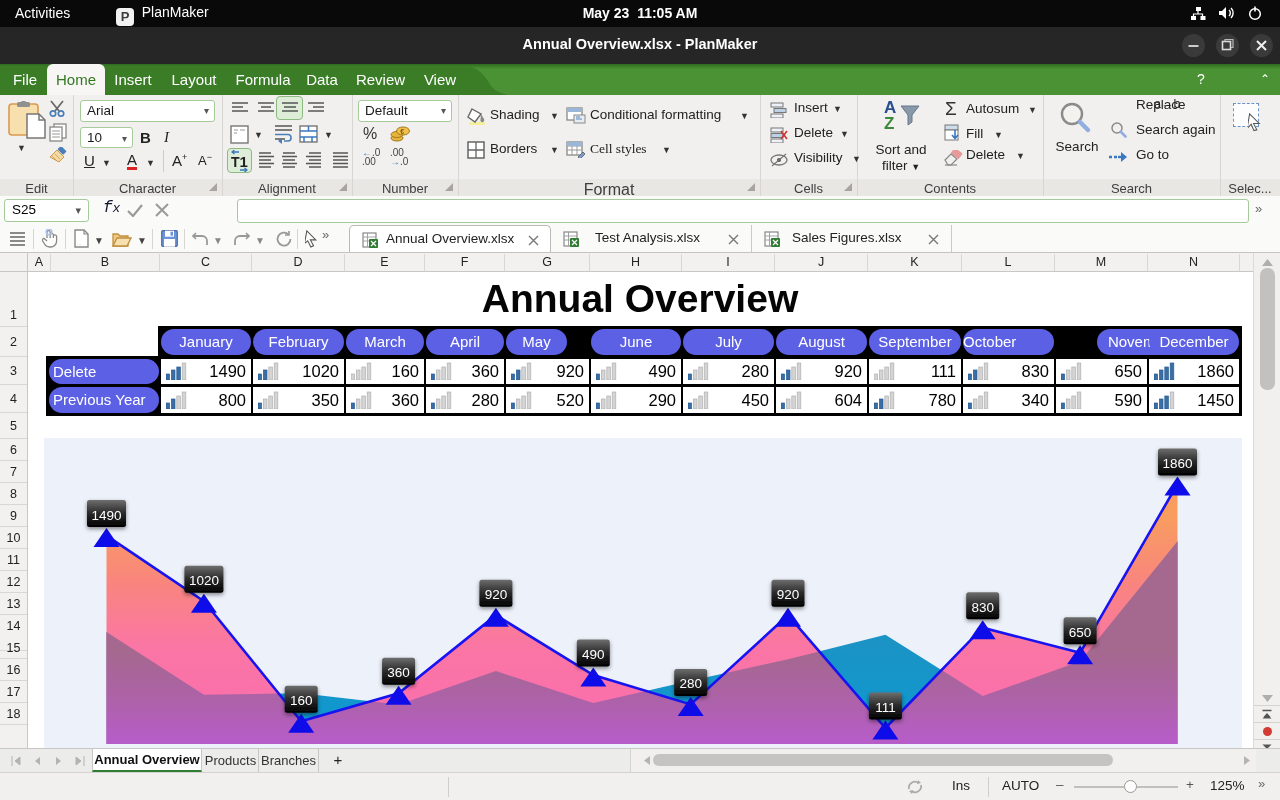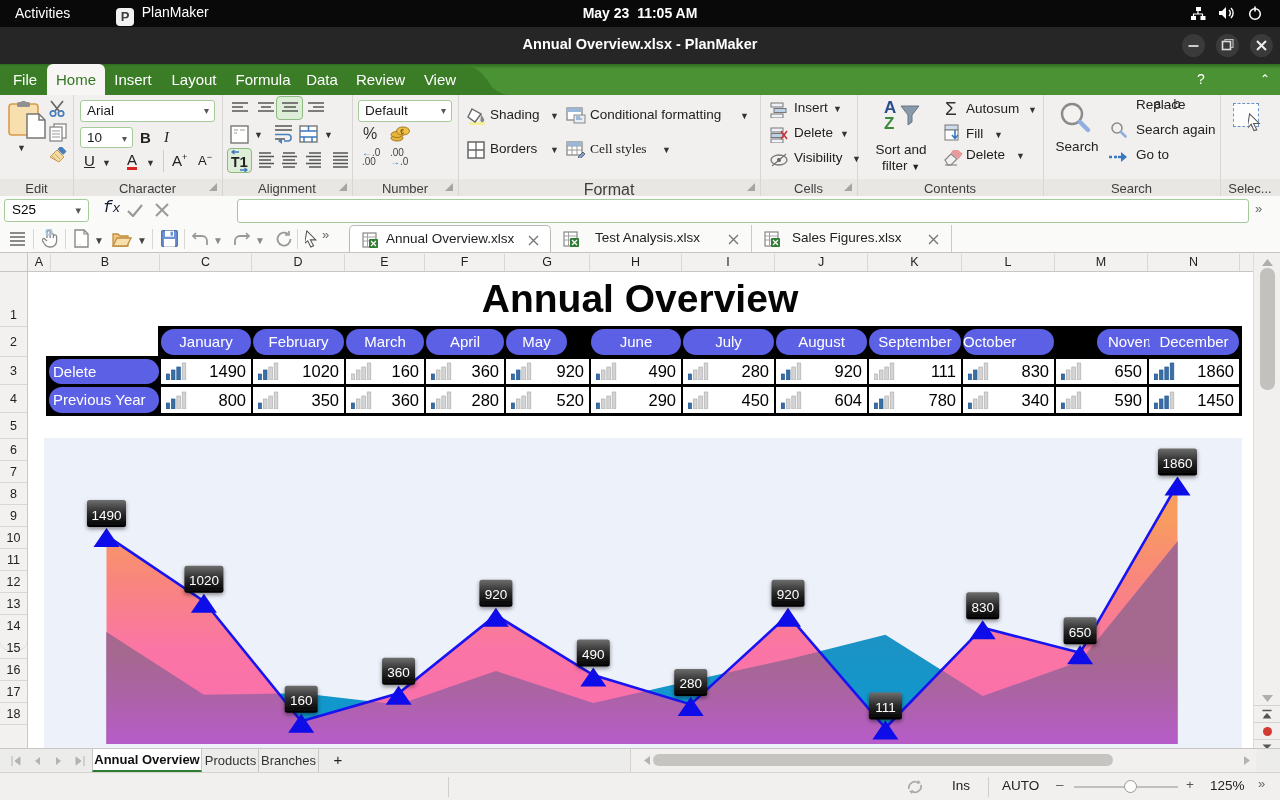--- a/index.html
+++ b/index.html
@@ -447,21 +447,21 @@
   <div class="r" style="top:114px;height:27px;line-height:27px;">4</div>
   <div class="r" style="top:142px;height:25px;line-height:25px;">5</div>
   <div class="r" style="top:168px;height:21px;line-height:21px;">6</div>
   <div class="r" style="top:190px;height:21px;line-height:21px;">7</div>
   <div class="r" style="top:212px;height:21px;line-height:21px;">8</div>
   <div class="r" style="top:234px;height:21px;line-height:21px;">9</div>
   <div class="r" style="top:256px;height:21px;line-height:21px;">10</div>
   <div class="r" style="top:278px;height:21px;line-height:21px;">11</div>
   <div class="r" style="top:300px;height:21px;line-height:21px;">12</div>
   <div class="r" style="top:322px;height:21px;line-height:21px;">13</div>
-  <div class="r" style="top:344px;height:35px;line-height:21px;border-radius:10px;">14</div>
+  <div class="r" style="top:344px;height:35px;line-height:21px;">14</div>
   <div class="r" style="top:366px;height:21px;line-height:21px;">15</div>
   <div class="r" style="top:388px;height:21px;line-height:21px;">16</div>
   <div class="r" style="top:410px;height:21px;line-height:21px;">17</div>
   <div class="r" style="top:432px;height:21px;line-height:21px;">18</div>
   <div class="r" style="top:454px;height:27px;line-height:21px;margin-left:40px;">19</div>
 </div>
 <div class="sheet">
   <div class="abs" style="left:0;top:1px;width:1224px;height:54px;text-align:center;font-size:39px;font-weight:bold;color:#050505;line-height:52px;">Annual Overview</div>
   <div class="abs" style="left:130px;top:54px;width:1084px;height:32px;background:#000;"></div>
   <div class="abs" style="left:130px;top:86px;width:1084px;height:58px;background:#000;"></div>

